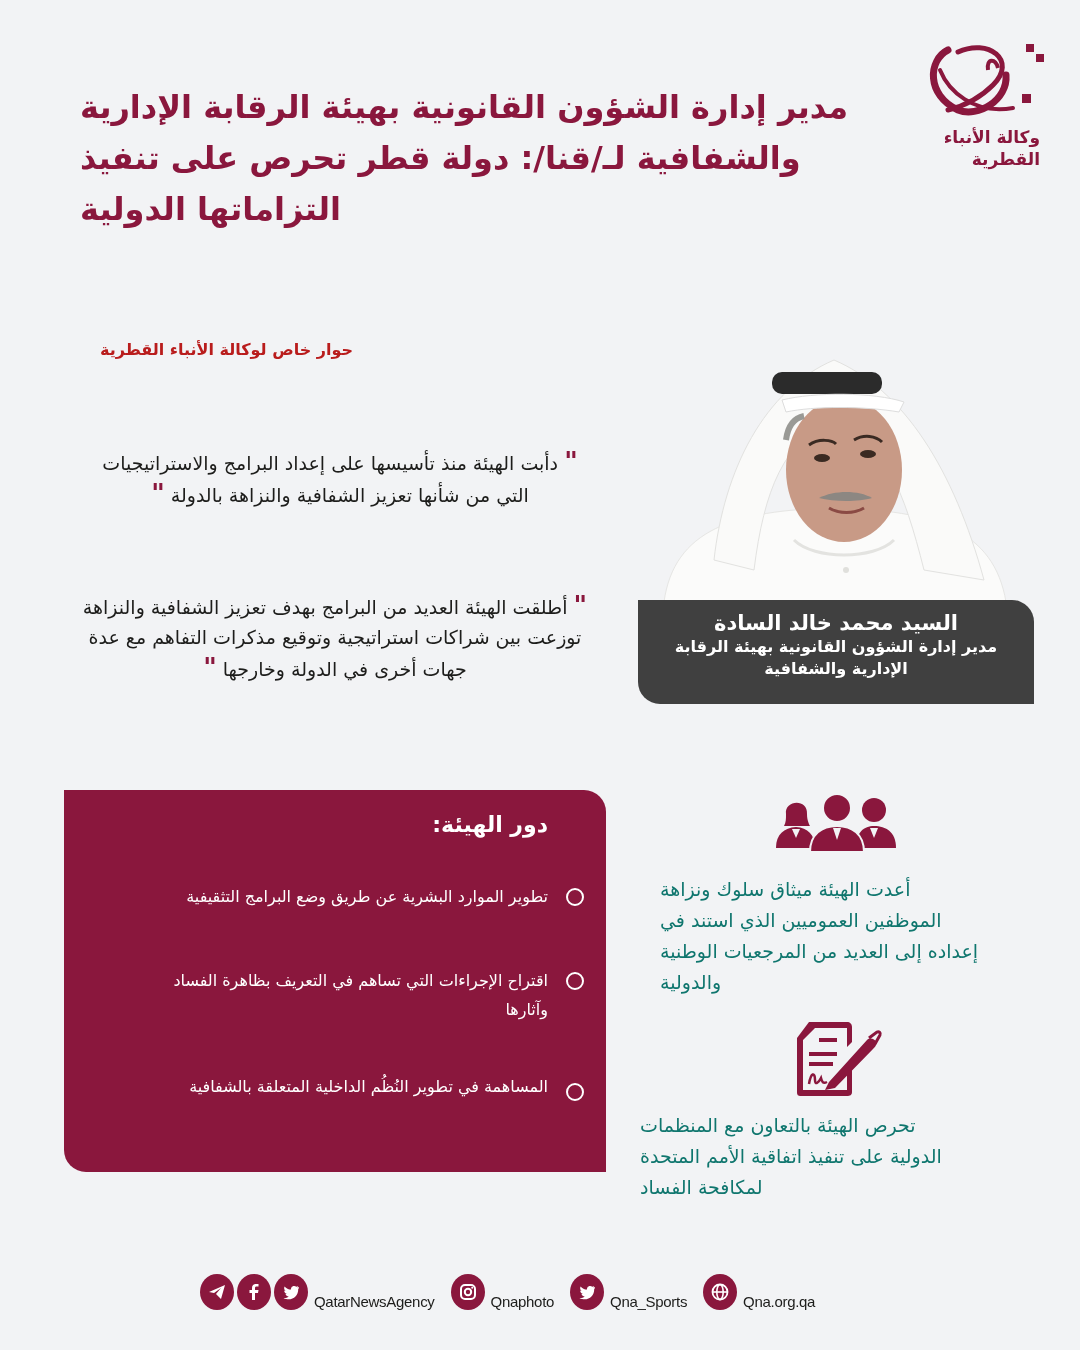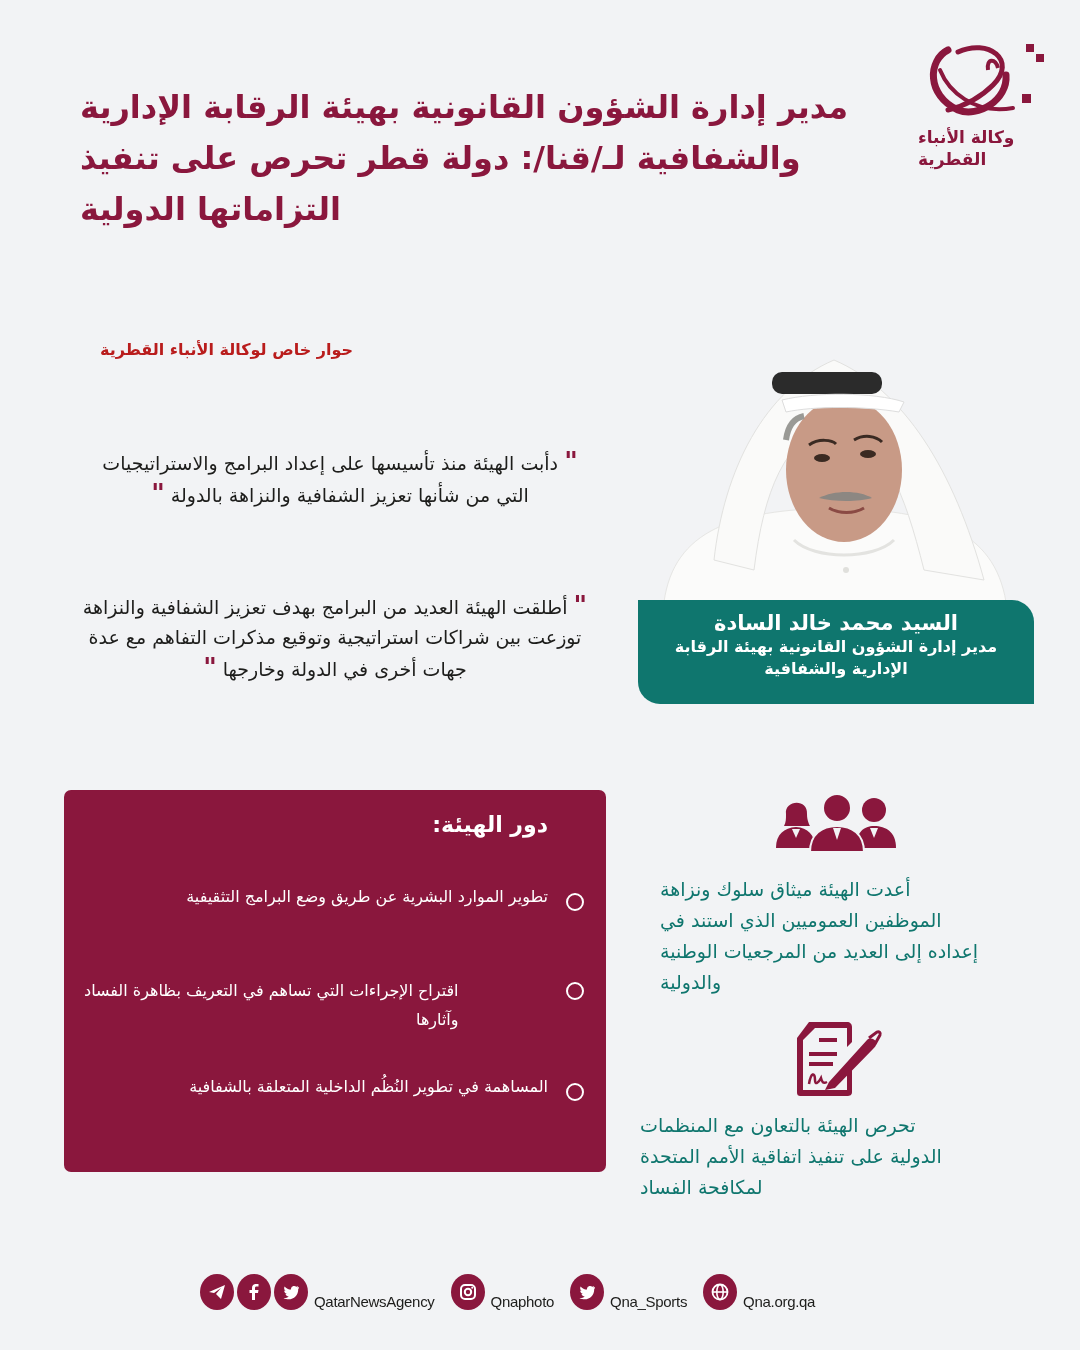--- a/index.html
+++ b/index.html
@@ -9,21 +9,21 @@
     position: relative;
     overflow: hidden;
     font-family: "DejaVu Sans", sans-serif;
     color: #1d1d1b;
   }
   .abs { position: absolute; }
   .rtl { direction: rtl; }
 
   
   .logo { left: 918px; top: 30px; width: 140px; height: 140px; }
-  .logo-text { position: absolute; left: 0; top: 96px; width: 122px; text-align: left; color: #8a173d; font-size: 17px; font-weight: bold; line-height: 22px; }
+  .logo-text { position: absolute; left: 0; top: 96px; width: 122px; text-align: right; color: #8a173d; font-size: 17px; font-weight: bold; line-height: 22px; }
 
   
   .title {
     left: 80px; top: 82px; width: 824px;
     text-align: left; direction: rtl;
     color: #8a173d; font-weight: bold;
     font-size: 32px; line-height: 51px;
   }
 
   .subtitle {
@@ -39,33 +39,32 @@
   .quote1 { left: 50px; top: 446px; width: 580px; }
   .quote2 { left: 30px; top: 590px; width: 610px; }
 
   
   .photo {
     left: 654px; top: 330px; width: 360px; height: 272px;
     background: #f2f3f5; overflow: hidden;
   }
   .name-card {
     left: 638px; top: 600px; width: 396px; height: 104px;
-    background: #0f766e; border-top-right-radius: 22px; border-bottom-left-radius: 22px;
+    background: #404040; border-top-right-radius: 22px; border-bottom-left-radius: 22px;
     color: #fff; direction: rtl; text-align: center;
   }
   .name-card .nm { font-size: 21px; font-weight: bold; margin-top: 10px; line-height: 26px; }
   .name-card .role { font-size: 16px; font-weight: bold; line-height: 22px; padding: 0 28px; }
 
   
   .role-box {
     left: 64px; top: 790px; width: 542px; height: 382px;
     background: #8a173d; color: #fff;
     border-top-right-radius: 22px; border-bottom-left-radius: 22px;
     direction: rtl;
-    border-radius: 7px;
   }
   .role-box .hd { position: absolute; right: 58px; top: 22px; font-size: 22px; font-weight: bold; }
   .role-item { position: absolute; right: 22px; width: 500px; display: flex; direction: rtl; font-size: 16px; line-height: 29px; }
   .role-item .bullet {
     flex: 0 0 auto; width: 18px; height: 18px; border: 2px solid #fff; border-radius: 50%;
     margin-top: 6px; margin-left: 18px;
   }
   .role-item .txt { text-align: right; }
 
   
@@ -151,28 +150,28 @@
   <div class="nm">السيد محمد خالد السادة</div>
   <div class="role">
     <div>مدير إدارة الشؤون القانونية بهيئة الرقابة</div>
     <div>الإدارية والشفافية</div>
   </div>
 </div>
 
 <div class="abs role-box">
   <div class="hd">دور الهيئة:</div>
 
-  <div class="role-item" style="top:92px;align-items:flex-end;">
+  <div class="role-item" style="top:92px;">
     <span class="bullet"></span>
     <div class="txt">
       <div>تطوير الموارد البشرية عن طريق وضع البرامج التثقيفية</div>
     </div>
   </div>
 
-  <div class="role-item" style="top:186px;justify-content:space-between;">
+  <div class="role-item" style="top:176px;">
     <span class="bullet"></span>
     <div class="txt">
       <div>اقتراح الإجراءات التي تساهم في التعريف بظاهرة الفساد</div>
       <div>وآثارها</div>
     </div>
   </div>
 
   <div class="role-item" style="top:282px;align-items:flex-end;">
     <span class="bullet"></span>
     <div class="txt">

